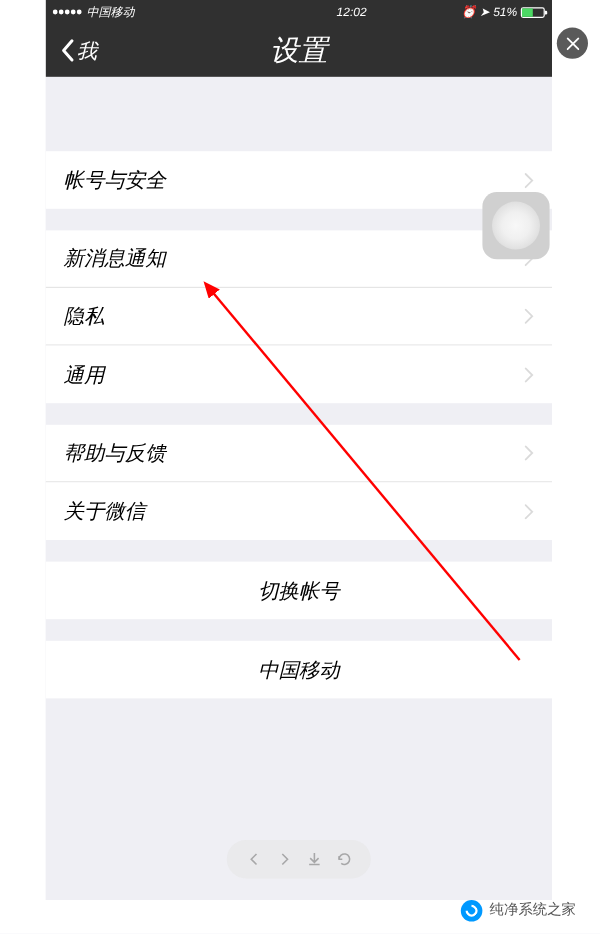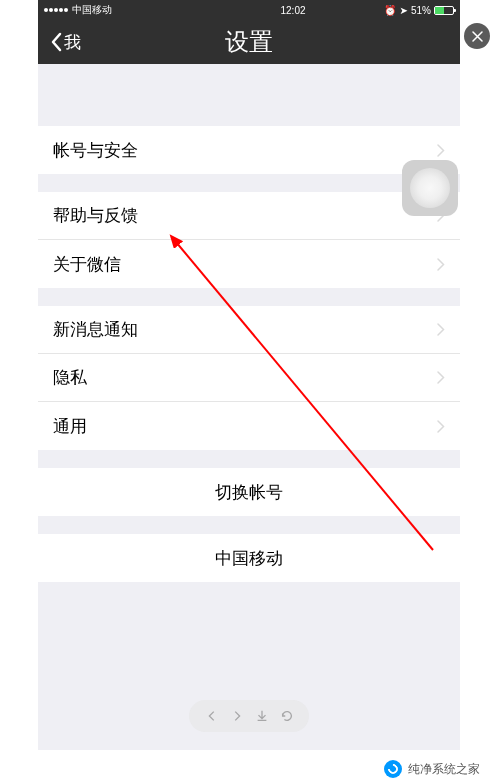--- a/index.html
+++ b/index.html
@@ -18,20 +18,21 @@
     }
     
     .phone-container {
       position: absolute;
       left: 38px;
       top: 0;
       width: 422px;
       height: 750px;
       background: #efeff4;
       overflow: hidden;
+      font-style: italic;
     }
     
     .status-bar {
       height: 20px;
       background: #303030;
       display: flex;
       align-items: center;
       justify-content: space-between;
       padding: 0 6px;
       font-size: 10px;
@@ -255,21 +256,21 @@
       opacity: 0.5;
     }
     
     .watermark {
       position: absolute;
       bottom: 0;
       left: 0;
       width: 500px;
       height: 28px;
       display: flex;
-      align-items: flex-end;
+      align-items: flex-start;
       justify-content: flex-end;
       padding-right: 20px;
       gap: 6px;
       font-size: 12px;
       color: #555;
       background: rgba(255,255,255,0.8);
     }
     
     .watermark-logo {
       width: 18px;
@@ -333,48 +334,48 @@
       <div class="cell">
         <span class="cell-label">帐号与安全</span>
         <svg class="cell-chevron" viewBox="0 0 8 13">
             <path d="M1 1 L6.5 6.5 L1 12" stroke="#888" stroke-width="1.5" fill="none" stroke-linecap="round"></path>
           </svg>
       </div>
     </div>
 
     <div class="section">
       <div class="cell">
+        <span class="cell-label">新消息通知</span>
+        <svg class="cell-chevron" viewBox="0 0 8 13">
+            <path d="M1 1 L6.5 6.5 L1 12" stroke="#888" stroke-width="1.5" fill="none" stroke-linecap="round"></path>
+          </svg>
+      </div>
+      <div class="cell">
+        <span class="cell-label">隐私</span>
+        <svg class="cell-chevron" viewBox="0 0 8 13">
+            <path d="M1 1 L6.5 6.5 L1 12" stroke="#888" stroke-width="1.5" fill="none" stroke-linecap="round"></path>
+          </svg>
+      </div>
+      <div class="cell">
+        <span class="cell-label">通用</span>
+        <svg class="cell-chevron" viewBox="0 0 8 13">
+            <path d="M1 1 L6.5 6.5 L1 12" stroke="#888" stroke-width="1.5" fill="none" stroke-linecap="round"></path>
+          </svg>
+      </div>
+    </div>
+
+    <div class="section">
+      <div class="cell">
         <span class="cell-label">帮助与反馈</span>
         <svg class="cell-chevron" viewBox="0 0 8 13">
             <path d="M1 1 L6.5 6.5 L1 12" stroke="#888" stroke-width="1.5" fill="none" stroke-linecap="round"></path>
           </svg>
       </div>
       <div class="cell">
         <span class="cell-label">关于微信</span>
-        <svg class="cell-chevron" viewBox="0 0 8 13">
-            <path d="M1 1 L6.5 6.5 L1 12" stroke="#888" stroke-width="1.5" fill="none" stroke-linecap="round"></path>
-          </svg>
-      </div>
-    </div>
-
-    <div class="section">
-      <div class="cell">
-        <span class="cell-label">新消息通知</span>
-        <svg class="cell-chevron" viewBox="0 0 8 13">
-            <path d="M1 1 L6.5 6.5 L1 12" stroke="#888" stroke-width="1.5" fill="none" stroke-linecap="round"></path>
-          </svg>
-      </div>
-      <div class="cell">
-        <span class="cell-label">隐私</span>
-        <svg class="cell-chevron" viewBox="0 0 8 13">
-            <path d="M1 1 L6.5 6.5 L1 12" stroke="#888" stroke-width="1.5" fill="none" stroke-linecap="round"></path>
-          </svg>
-      </div>
-      <div class="cell">
-        <span class="cell-label">通用</span>
         <svg class="cell-chevron" viewBox="0 0 8 13">
             <path d="M1 1 L6.5 6.5 L1 12" stroke="#888" stroke-width="1.5" fill="none" stroke-linecap="round"></path>
           </svg>
       </div>
     </div>
 
 
     <div class="section">
       <div class="cell cell-center">
         <span class="cell-label">切换帐号</span>

